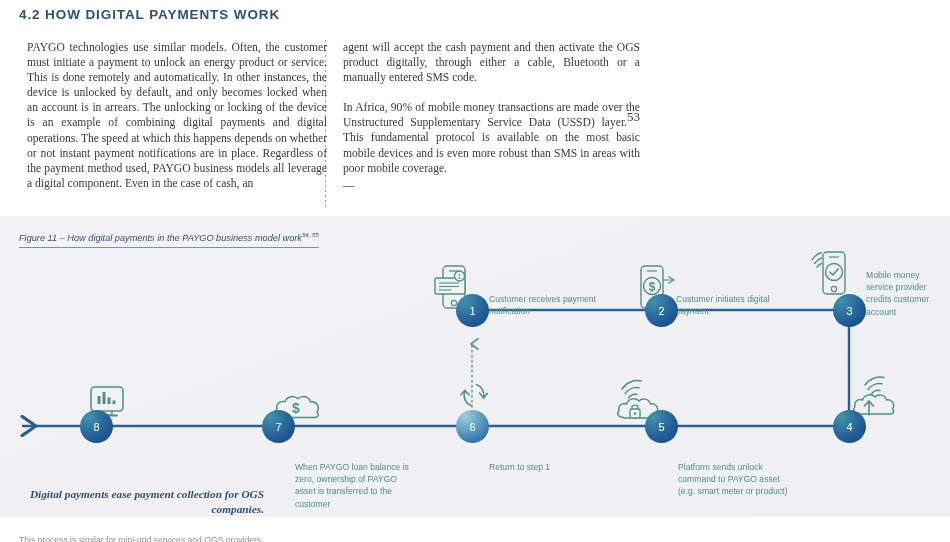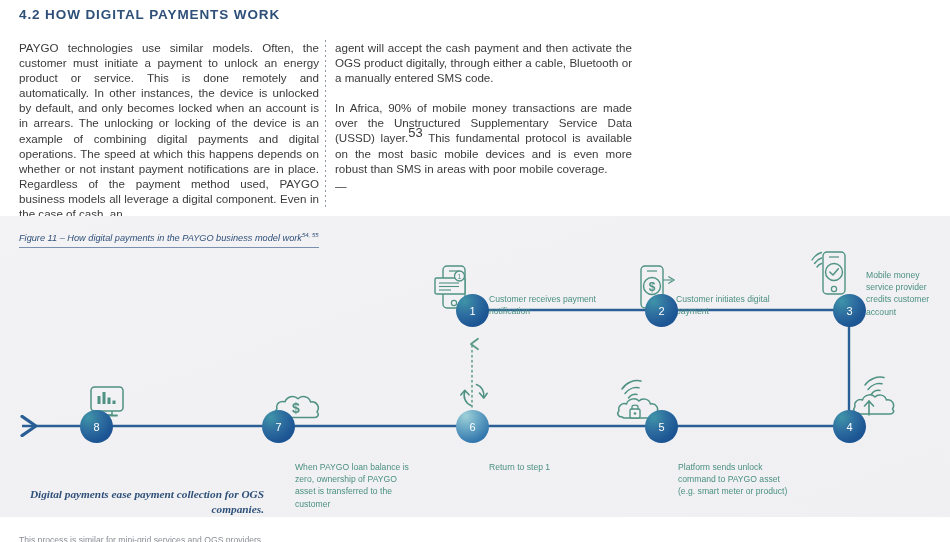--- a/index.html
+++ b/index.html
@@ -17,25 +17,26 @@
     background:#ffffff;
   }
   #section-heading{
     position:absolute;left:19px;top:7px;
     font-family:"Liberation Sans", sans-serif;
     font-size:13.5px;font-weight:bold;letter-spacing:.9px;
     color:#2f5079;
   }
   .col{
     position:absolute;top:40px;
-    font-family:Liberation Sans, sans-serif;
+    font-family:Liberation Serif, serif;
     font-size:11.6px;line-height:15.1px;
     color:#3a3a3a;
     text-align:justify;
     text-justify:inter-word;
+    margin-left:8px;
   }
   #col-left{left:19px;width:300px;}
   #col-right{left:335px;width:297px;}
   #col-right p{margin:0;}
   #col-right p.gap{margin-top:15px;}
   #col-left p{margin:0;}
   .divider-dots{
     position:absolute;left:325px;top:40px;width:1px;height:168px;
     background-image:linear-gradient(to bottom,#8d98a6 0 2px, rgba(0,0,0,0) 2px 5px);
     background-size:1px 5px;

